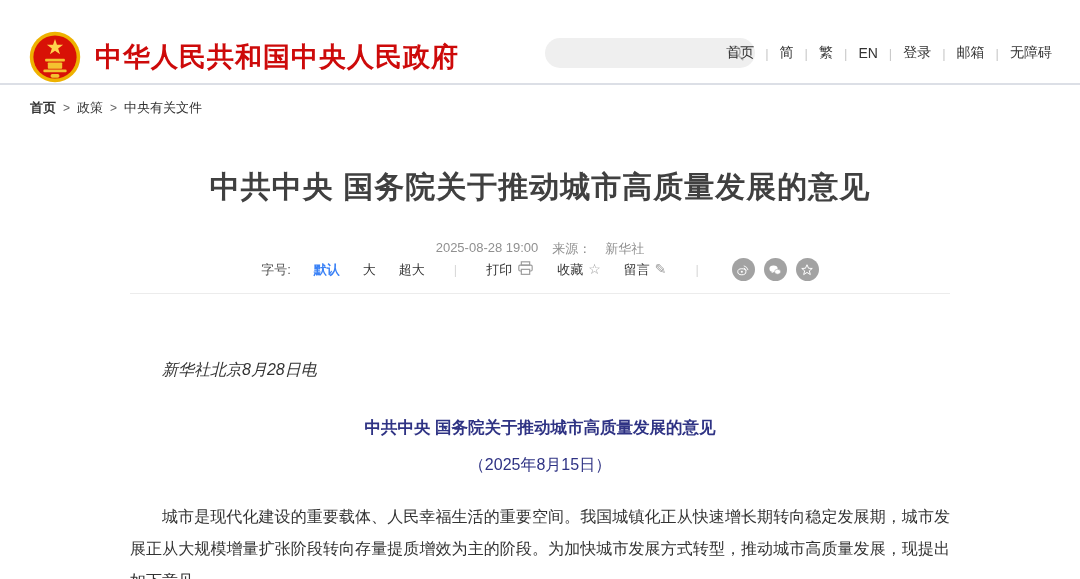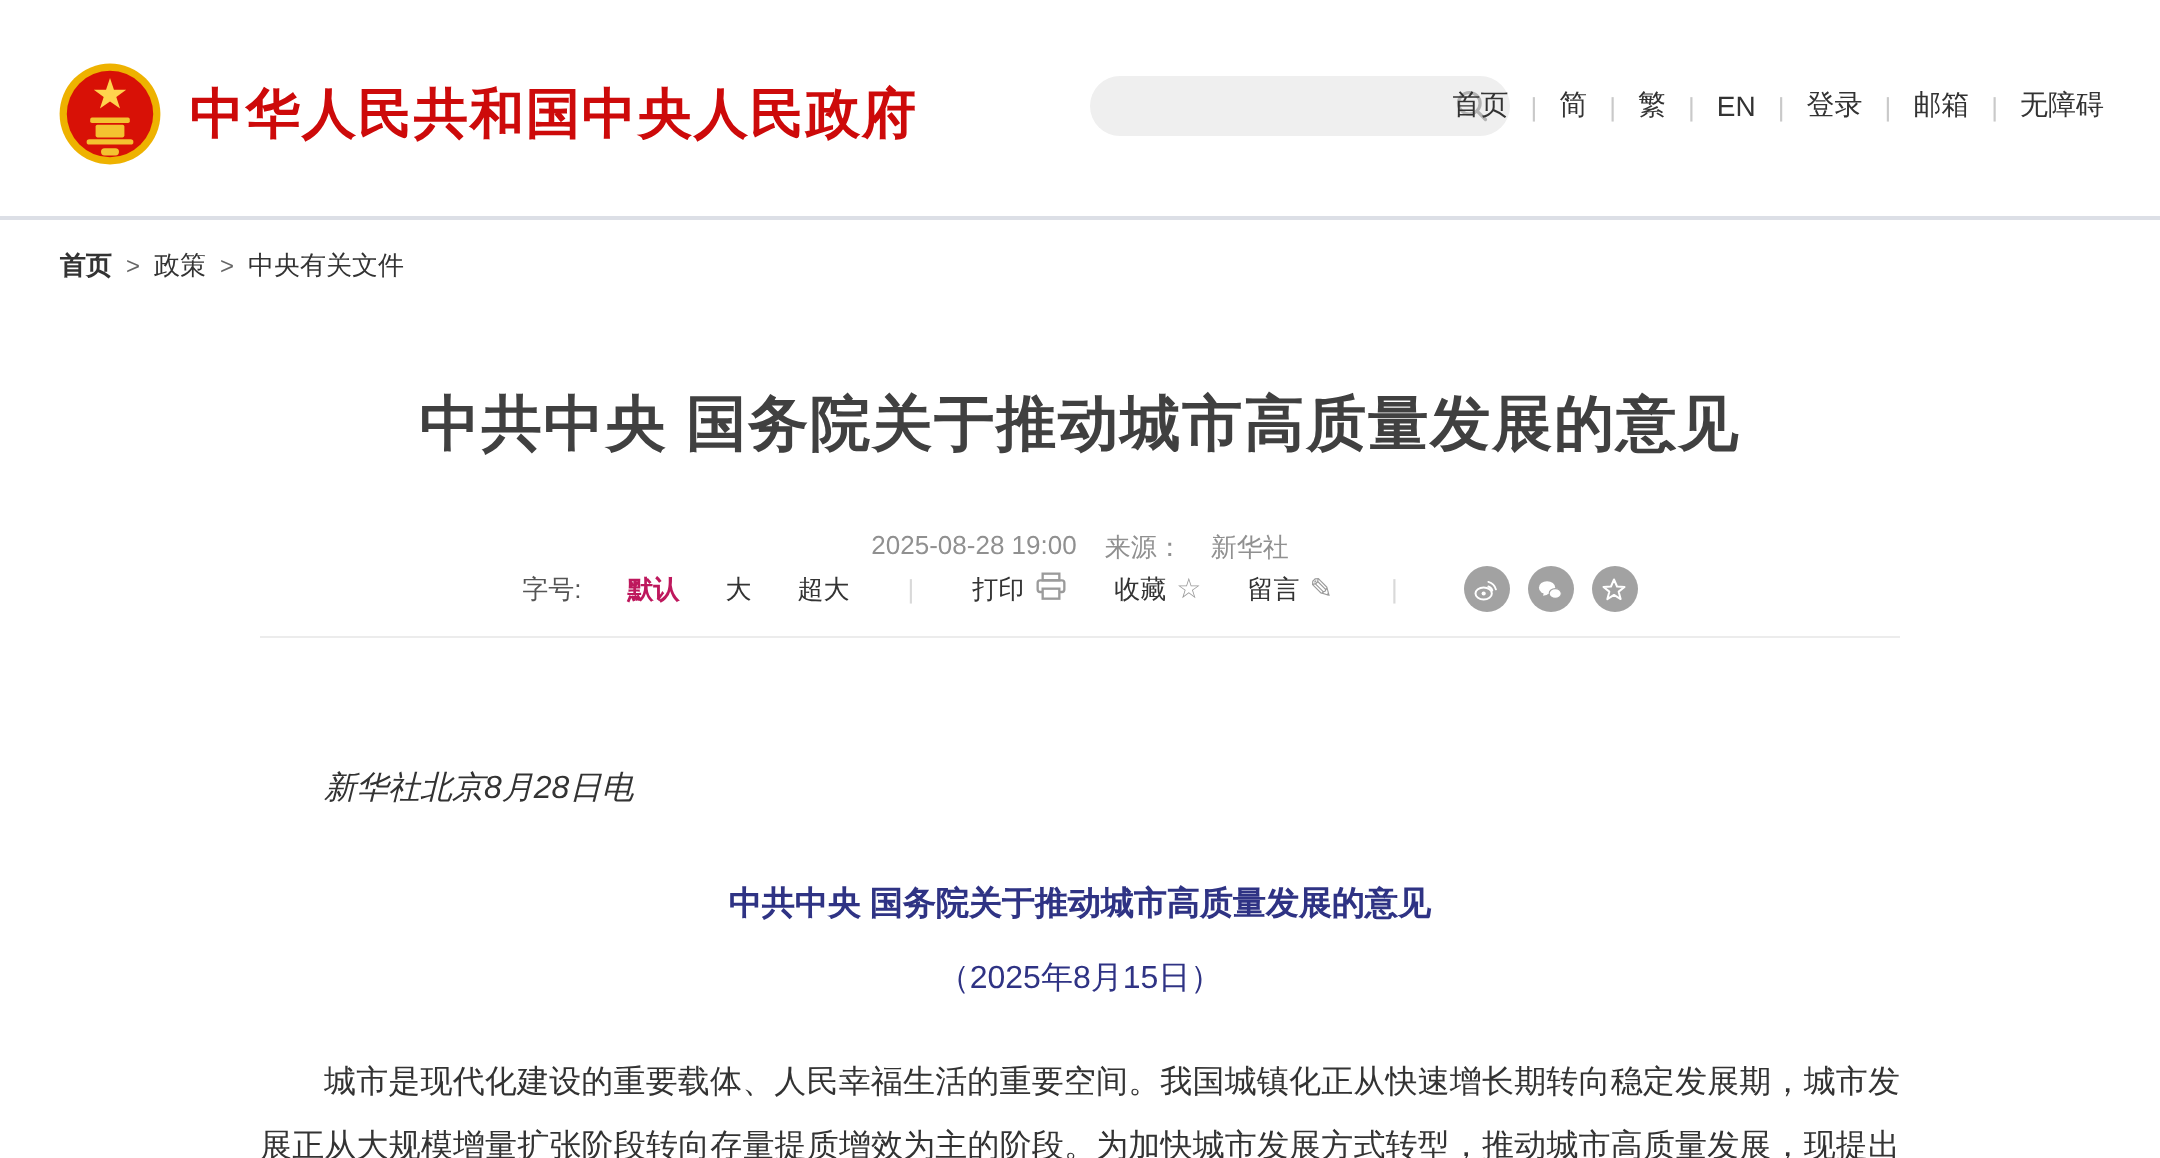--- a/index.html
+++ b/index.html
@@ -7,21 +7,21 @@
     width: 1080px; height: 579px;
     overflow: hidden;
     background: #ffffff;
     font-family: "Liberation Sans", "DejaVu Sans", sans-serif;
     color: #333;
   }
 
   
   .site-header {
     position: relative;
-    height: 110px;
+    height: 85px;
     background: #fff;
     border-bottom: 2px solid #dcdfe6;
   }
   .brand {
     position: absolute; left: 28px; top: 30px;
     display: flex; align-items: center;
   }
   .emblem { width: 54px; height: 54px; margin-right: 13px; }
   .brand-text .site-title {
     font-size: 27px; font-weight: bold; color: #cd0a0a;
@@ -70,21 +70,21 @@
     letter-spacing: 1px;
   }
   .meta-row {
     margin-top: 32px;
     display: flex; justify-content: space-between; align-items: center;
     font-size: 13px; color: #909090; flex-direction: column;
   }
   .meta-left { display: flex; gap: 14px; }
   .meta-right { display: flex; align-items: center; gap: 23px; color: #333; }
   .meta-right .label { color: #555; }
-  .fs-default { color: #be185d; font-weight: bold; cursor: pointer; }
+  .fs-default { color: #3b82f6; font-weight: bold; cursor: pointer; }
   .fs-opt { cursor: pointer; }
   .tool-sep { color: #d9d9d9; padding: 0 6px; }
   .tool { display: flex; align-items: flex-start; gap: 5px; cursor: pointer; }
   .tool .glyph { color: #9b9b9b; font-size: 14px; }
   .share-icons { display: flex; gap: 9px; margin-left: 4px; }
   .share-circle {
     width: 23px; height: 23px; border-radius: 50%;
     background: #a2a2a2;
     display: flex; align-items: center; justify-content: center;
     cursor: pointer;

